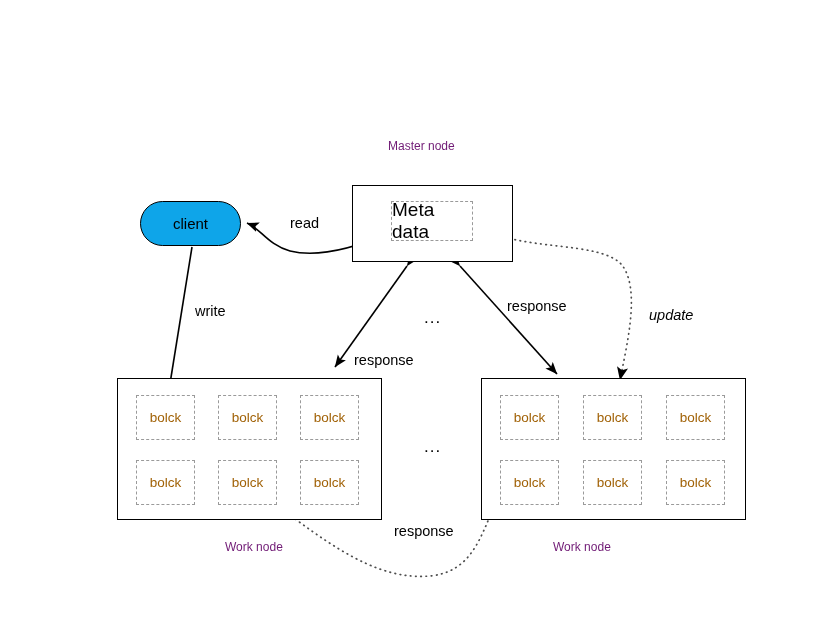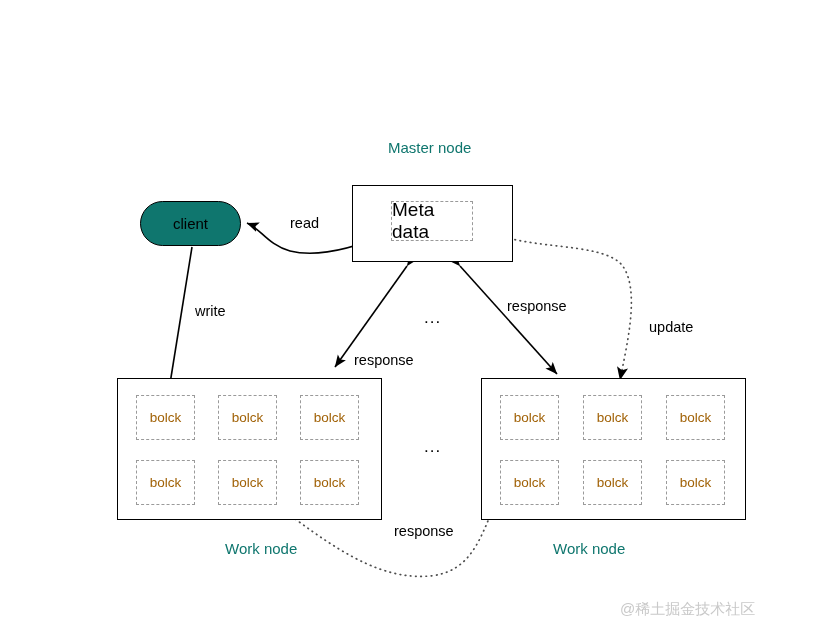--- a/index.html
+++ b/index.html
@@ -49,32 +49,32 @@
     display: flex;
     align-items: center;
     justify-content: center;
     font-size: 19px;
     color: #000000;
   }
   .client-box {
     position: absolute;
     border: 1.6px solid #000000;
     border-radius: 23px;
-    background: #0f766e;
+    background: #0ea5e9;
     box-sizing: border-box;
     display: flex;
     align-items: center;
     justify-content: center;
     font-size: 15px;
     color: #000000;
   }
   .caption {
     position: absolute;
-    font-size: 15px;
-    color: #0f766e;
+    font-size: 12px;
+    color: #701a75;
     white-space: nowrap;
   }
   .edge-label {
     position: absolute;
     font-size: 14.5px;
     color: #000000;
     white-space: nowrap;
     background: #ffffff;
     padding: 0 2px;
   }
@@ -137,21 +137,21 @@
   <div class="node-box" style="left:352px; top:185px; width:161px; height:77px;">
   </div>
   <div class="meta-box" style="left:391px; top:201px; width:82px; height:40px;">Meta data</div>
 
   <div class="client-box" style="left:140px; top:201px; width:101px; height:45px;">client</div>
 
   <div class="edge-label" style="left:288px; top:215px;">read</div>
   <div class="edge-label" style="left:193px; top:303px;">write</div>
   <div class="edge-label" style="left:352px; top:352px;">response</div>
   <div class="edge-label" style="left:505px; top:298px;">response</div>
-  <div class="edge-label" style="left:647px; top:319px;">update</div>
+  <div class="edge-label" style="left:647px; top:307px;font-style:italic;">update</div>
   <div class="edge-label" style="left:392px; top:523px;">response</div>
 
   <div class="ellipsis" style="left:424px; top:308px;">...</div>
   <div class="ellipsis" style="left:424px; top:437px;">...</div>
 
   <div class="node-box" style="left:117px; top:378px; width:265px; height:142px;">
   </div>
   <div class="block" style="left:136px; top:395px; width:59px; height:45px;">bolck</div>
   <div class="block" style="left:218px; top:395px; width:59px; height:45px;">bolck</div>
   <div class="block" style="left:300px; top:395px; width:59px; height:45px;">bolck</div>
@@ -163,15 +163,14 @@
   <div class="node-box" style="left:481px; top:378px; width:265px; height:142px;">
   </div>
   <div class="block" style="left:500px; top:395px; width:59px; height:45px;">bolck</div>
   <div class="block" style="left:583px; top:395px; width:59px; height:45px;">bolck</div>
   <div class="block" style="left:666px; top:395px; width:59px; height:45px;">bolck</div>
   <div class="block" style="left:500px; top:460px; width:59px; height:45px;">bolck</div>
   <div class="block" style="left:583px; top:460px; width:59px; height:45px;">bolck</div>
   <div class="block" style="left:666px; top:460px; width:59px; height:45px;">bolck</div>
   <div class="caption" style="left:553px; top:540px;">Work node</div>
 
-  <div class="watermark" style="left:620px; top:600px;">@稀土掘金技术社区</div>
 
 </div>
 
 </body></html>

